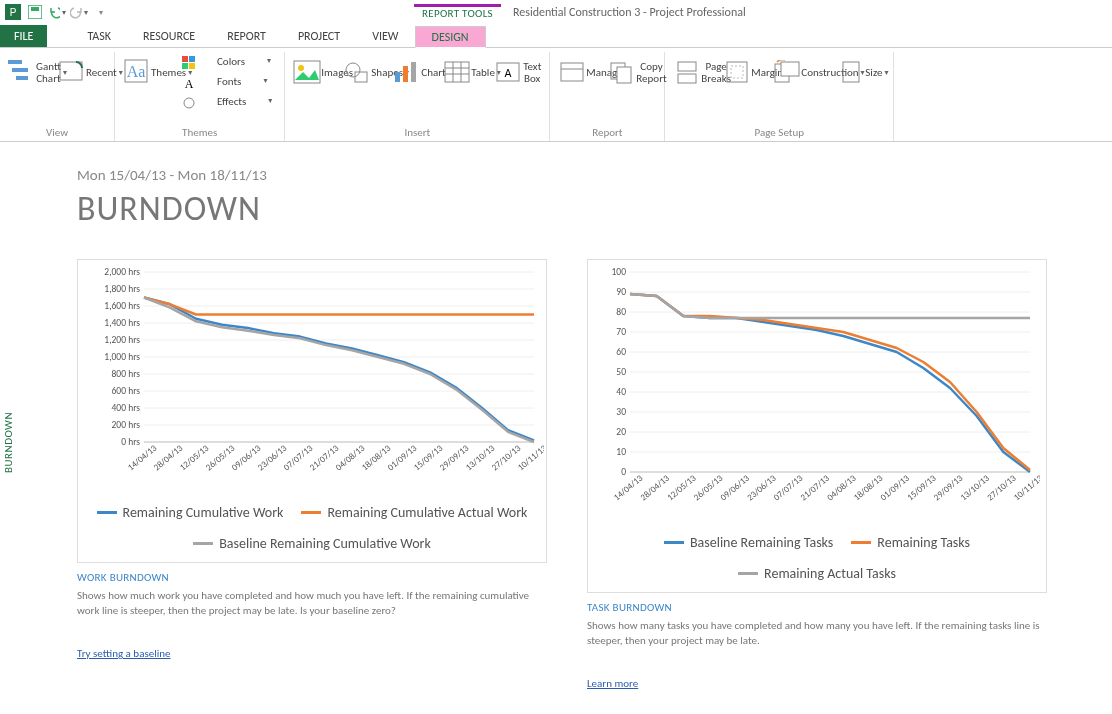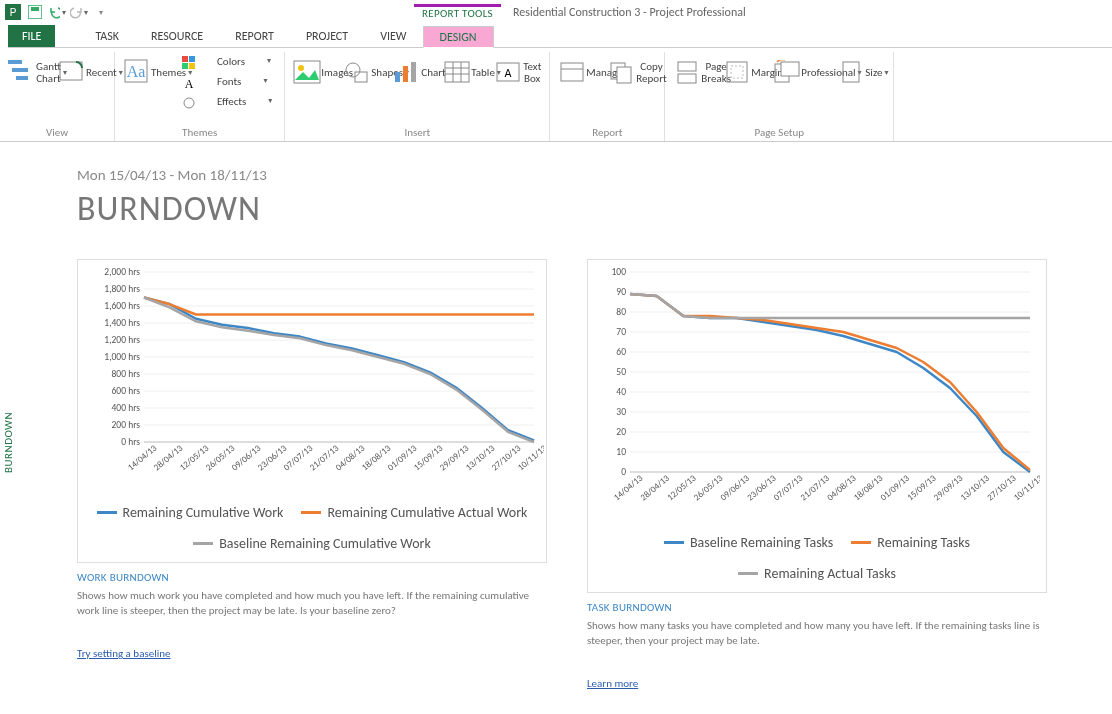--- a/index.html
+++ b/index.html
@@ -2,21 +2,21 @@
 <html><head>
 <meta charset="utf-8">
 <style>
   * { box-sizing: border-box; margin: 0; padding: 0; }
   body { font-family: "Segoe UI", Calibri, Arial, sans-serif; font-size: 12px; color: #444; background: #fff; width: 1112px; }
   .qat { height: 24px; display: flex; align-items: center; padding: 0 4px; gap: 4px; }
   .qat-icon { width: 18px; height: 18px; display: flex; align-items: center; justify-content: center; }
   .title-bar { display: flex; align-items: center; height: 24px; }
   .title-text { color: #666; font-size: 12px; }
   .report-tools { color: #217346; font-size: 11px; letter-spacing: 0.3px; padding: 0 8px; border-top: 3px solid #a21caf; margin-right: 12px; }
-  .tabstrip { display: flex; align-items: end; height: 24px; border-bottom: 1px solid #ccc; margin-left: 8px; }
+  .tabstrip { display: flex; align-items: end; height: 24px; border-bottom: 1px solid #ccc; }
   .file-tab { background: #217346; color: #fff; padding: 2px 14px; height: 22px; display: flex; align-items: center; font-size: 12px; margin-right: 10px; }
   .tab { padding: 2px 16px; color: #444; font-size: 12px; height: 22px; display: flex; align-items: center; cursor: default; }
   .tab.active { border: 1px solid #ccc; border-bottom: 1px solid #fff; color: #217346; background: #f9a8d4; position: relative; top: 1px; }
   .ribbon { display: flex; border-bottom: 1px solid #ccc; padding: 4px 0 0 0; height: 94px; background: #fff; }
   .rgroup { border-right: 1px solid #e0e0e0; padding: 2px 8px 2px 8px; display: flex; flex-direction: column; justify-content: space-between; }
   .rgroup-name { text-align: center; color: #888; font-size: 11px; padding-top: 2px; }
   .rgroup-buttons { display: flex; align-items: flex-start; gap: 2px; }
   .rbtn-large { display: flex; flex-direction: row; align-items: center; width: 48px; padding: 2px 0; cursor: default; }
   .rbtn-large .ico { width: 32px; height: 32px; display: flex; align-items: center; justify-content: center; }
   .rbtn-large .lbl { font-size: 11px; text-align: center; line-height: 1.1; color: #444; margin-top: 2px; }
@@ -259,21 +259,21 @@
           <span class="lbl">Margins</span>
         </div>
       <div class="rbtn-large drop" style="width:62px">
           <span class="ico">
             <svg width="28" height="24">
               <rect width="14" height="18" x="2" y="4" fill="none" stroke="#888"></rect>
               <rect width="18" height="14" x="8" y="2" fill="#fff" stroke="#888"></rect>
               <path d="M4 2 A8 8 0 0 1 12 0" fill="none" stroke="#ed7d31" stroke-width="1.5"></path>
             </svg>
           </span>
-          <span class="lbl">Professional</span>
+          <span class="lbl">Construction</span>
         </div>
       <div class="rbtn-large drop">
           <span class="ico">
             <svg width="28" height="24">
               <rect width="16" height="20" x="6" y="2" fill="none" stroke="#888"></rect>
             </svg>
           </span>
           <span class="lbl">Size</span>
         </div>
     </div>

